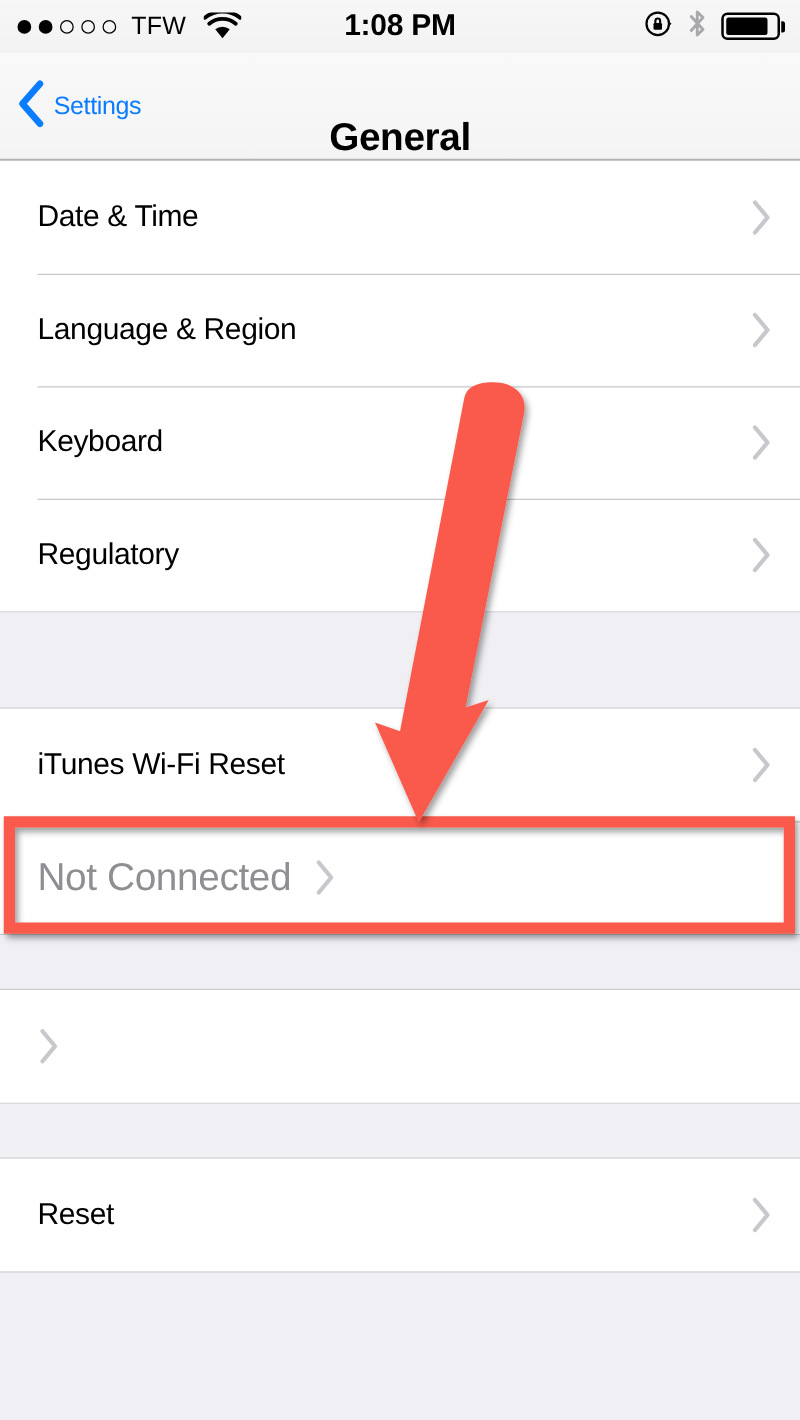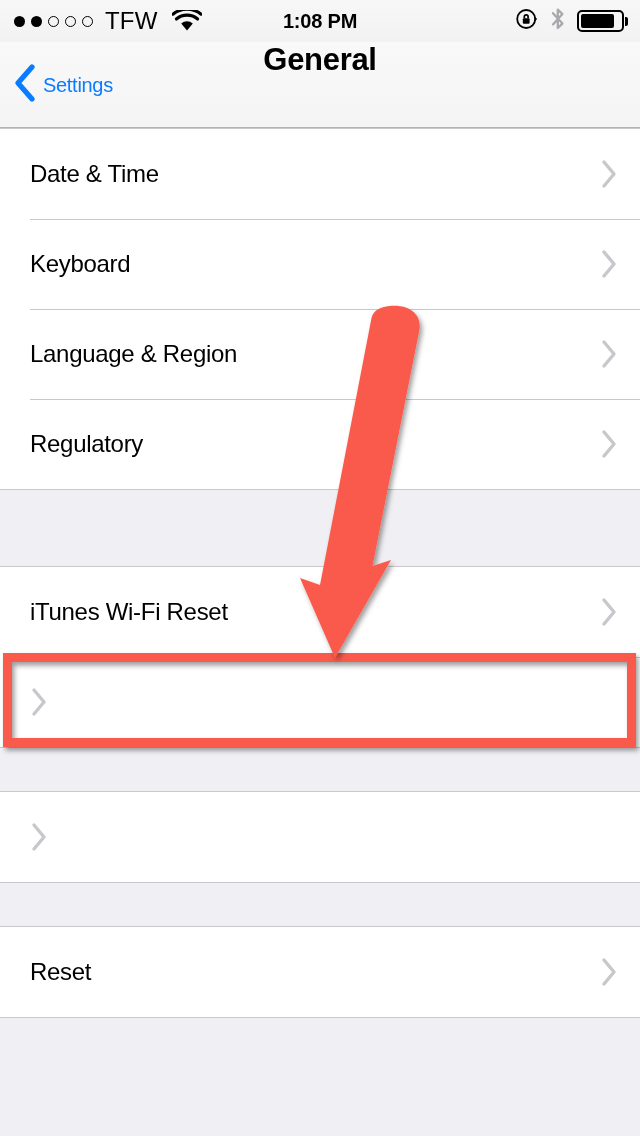--- a/index.html
+++ b/index.html
@@ -17,28 +17,28 @@
     position:relative;
     height:42px;
     background:linear-gradient(180deg,#F7F7F7 0%,#F2F2F2 100%);
     display:flex; align-items:center;
   }
   .sb-left{ position:absolute; left:14px; top:0; height:42px; display:flex; align-items:center; gap:9px;}
   .sig-dots{ display:flex; align-items:center; gap:6px; }
   .dot{ width:11px; height:11px; border-radius:50%; }
   .dot.filled{ background:#000; }
   .dot.hollow{ background:transparent; border:1.6px solid #000; }
-  .carrier{ font-size:24px; color:#000; letter-spacing:0.2px; margin-left:3px; font-weight:400;}
+  .carrier{ font-size:20px; color:#000; letter-spacing:0.2px; margin-left:3px; font-weight:400;}
   .wifi{ margin-left:5px; display:flex; align-items:flex-end; }
   .sb-center{
     position:absolute; left:0; right:0; top:0; height:42px;
     display:flex; align-items:center; justify-content:center;
     pointer-events:none;
   }
-  .clock{ font-size:20px; color:#000; font-weight:700; letter-spacing:-0.2px;}
+  .clock{ font-size:24px; color:#000; font-weight:700; letter-spacing:-0.2px;}
   .sb-right{ position:absolute; right:12px; top:0; height:42px; display:flex; align-items:center; gap:11px;}
   .batt{ display:flex; align-items:center; }
   .batt-body{
     width:47px; height:22px; border:2px solid #000; border-radius:5px;
     padding:2px; display:flex; align-items:center;
   }
   .batt-fill{ height:100%; width:85%; background:#000; border-radius:2px; }
   .batt-cap{ width:3px; height:9px; background:#000; border-radius:0 2px 2px 0; margin-left:1.5px; }
 
   
@@ -50,21 +50,21 @@
     display:flex; align-items:center;
   }
   .nav-back{
     position:absolute; left:14px; top:0; height:86px;
     display:flex; align-items:center; gap:7px; cursor:pointer;
   }
   .chev-back{ display:block; }
   .nav-back-label{ font-size:20px; color:#0A7CFF; letter-spacing:-0.3px; }
   .nav-title-wrap{
     position:absolute; left:0; right:0; top:0; height:86px;
-    display:flex; align-items:flex-start; justify-content:center;
+    display:flex; align-items:flex-end; justify-content:center;
     pointer-events:none;
   }
   .nav-title{ font-size:31px; font-weight:700; color:#000; letter-spacing:-0.3px; }
 
   
   .table-view{ position:relative; background:#EFEFF4; }
   .group{ background:#FFFFFF; border-top:1px solid #C8C7CC; border-bottom:1px solid #C8C7CC; }
   .gap{ height:76px; background:#EFEFF4; }
   .gap.small{ height:43px; }
 
@@ -158,36 +158,36 @@
   <div class="group">
     <div class="row">
       <span class="row-label">Date &amp; Time</span>
       <span class="chev-row">
         <svg width="18" height="30" viewBox="0 0 18 30" aria-hidden="true">
           <path d="M4 3 L14 15 L4 27" stroke="#C7C7CC" stroke-width="3.4" fill="none" stroke-linecap="round" stroke-linejoin="round"></path>
         </svg>
       </span>
     </div>
     <div class="row">
+      <span class="row-label">Language &amp; Region</span>
+      <span class="chev-row">
+        <svg width="18" height="30" viewBox="0 0 18 30" aria-hidden="true">
+          <path d="M4 3 L14 15 L4 27" stroke="#C7C7CC" stroke-width="3.4" fill="none" stroke-linecap="round" stroke-linejoin="round"></path>
+        </svg>
+      </span>
+    </div>
+    <div class="row">
       <span class="row-label">Keyboard</span>
       <span class="chev-row">
         <svg width="18" height="30" viewBox="0 0 18 30" aria-hidden="true">
           <path d="M4 3 L14 15 L4 27" stroke="#C7C7CC" stroke-width="3.4" fill="none" stroke-linecap="round" stroke-linejoin="round"></path>
         </svg>
       </span>
     </div>
     <div class="row">
-      <span class="row-label">Language &amp; Region</span>
-      <span class="chev-row">
-        <svg width="18" height="30" viewBox="0 0 18 30" aria-hidden="true">
-          <path d="M4 3 L14 15 L4 27" stroke="#C7C7CC" stroke-width="3.4" fill="none" stroke-linecap="round" stroke-linejoin="round"></path>
-        </svg>
-      </span>
-    </div>
-    <div class="row">
       <span class="row-label">Regulatory</span>
       <span class="chev-row">
         <svg width="18" height="30" viewBox="0 0 18 30" aria-hidden="true">
           <path d="M4 3 L14 15 L4 27" stroke="#C7C7CC" stroke-width="3.4" fill="none" stroke-linecap="round" stroke-linejoin="round"></path>
         </svg>
       </span>
     </div>
   </div>
 
   <div class="gap"></div>
@@ -195,20 +195,21 @@
   <div class="group">
     <div class="row">
       <span class="row-label">iTunes Wi-Fi Reset</span>
       <span class="chev-row">
         <svg width="18" height="30" viewBox="0 0 18 30" aria-hidden="true">
           <path d="M4 3 L14 15 L4 27" stroke="#C7C7CC" stroke-width="3.4" fill="none" stroke-linecap="round" stroke-linejoin="round"></path>
         </svg>
       </span>
     </div>
     <div class="row">
+      <span class="row-value">Not Connected</span>
       <span class="chev-row">
         <svg width="18" height="30" viewBox="0 0 18 30" aria-hidden="true">
           <path d="M4 3 L14 15 L4 27" stroke="#C7C7CC" stroke-width="3.4" fill="none" stroke-linecap="round" stroke-linejoin="round"></path>
         </svg>
       </span>
     </div>
   </div>
 
   <div class="gap small"></div>
 

